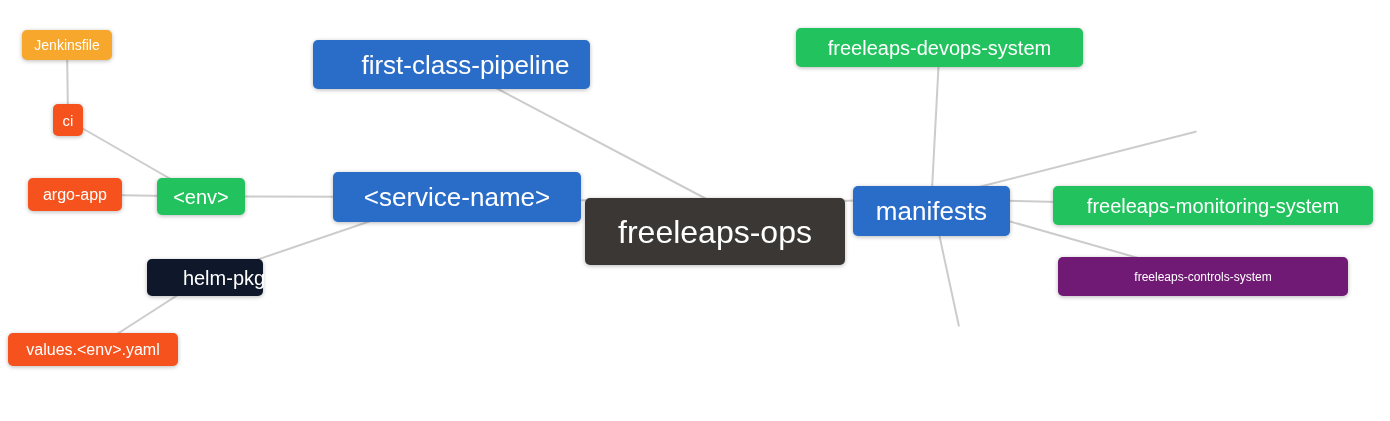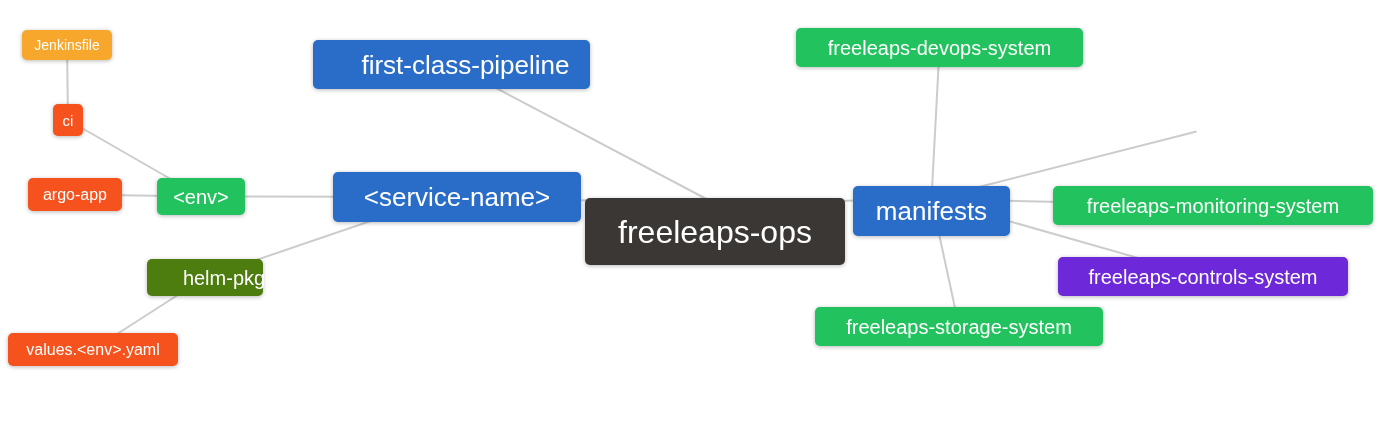--- a/index.html
+++ b/index.html
@@ -55,23 +55,22 @@
       <line x1="931.5" y1="199" x2="1196.5" y2="131.5" stroke="#cccccc" stroke-width="2"></line>
       <line x1="931.5" y1="199" x2="1213" y2="205.5" stroke="#cccccc" stroke-width="2"></line>
       <line x1="931.5" y1="199" x2="1203" y2="276.5" stroke="#cccccc" stroke-width="2"></line>
       <line x1="931.5" y1="199" x2="959" y2="326.5" stroke="#cccccc" stroke-width="2"></line>
     </svg>
 
 <div class="node" style="left: 22px; top: 30px; width: 90px; height: 30px; font-size: 14px; background: rgb(247, 167, 44); color: rgb(255, 255, 255);">Jenkinsfile</div>
     <div class="node" style="left: 53px; top: 104px; width: 30px; height: 32px; font-size: 15px; background: rgb(245, 82, 29); color: rgb(255, 255, 255);">ci</div>
     <div class="node" style="left: 28px; top: 178px; width: 94px; height: 33px; font-size: 16px; background: rgb(245, 82, 29); color: rgb(255, 255, 255);">argo-app</div>
     <div class="node" style="left: 157px; top: 178px; width: 88px; height: 37px; font-size: 20px; background: rgb(34, 195, 94); color: rgb(255, 255, 255);">&lt;env&gt;</div>
-    <div class="node" style="left: 147px; top: 259px; width: 116px; height: 37px; font-size: 20px; background: #4d7c0f; color: rgb(255, 255, 255); padding-left: 38px;">helm-pkg</div>
+    <div class="node" style="left: 147px; top: 259px; width: 116px; height: 37px; font-size: 20px; background: #0f172a; color: rgb(255, 255, 255); padding-left: 38px;">helm-pkg</div>
     <div class="node" style="left: 8px; top: 333px; width: 170px; height: 33px; font-size: 16px; background: rgb(245, 82, 29); color: rgb(255, 255, 255);">values.&lt;env&gt;.yaml</div>
     <div class="node" style="left: 313px; top: 40px; width: 277px; height: 49px; font-size: 26px; background: rgb(42, 109, 201); color: rgb(255, 255, 255); padding-left: 28px;">first-class-pipeline</div>
     <div class="node" style="left: 317px; top: 172px; width: 248px; height: 50px; font-size: 26px; background: rgb(42, 109, 201); color: rgb(255, 255, 255); margin-left: 16px;">&lt;service-name&gt;</div>
     <div class="node" style="left: 585px; top: 170px; width: 260px; height: 67px; font-size: 32px; background: rgb(59, 55, 52); color: rgb(255, 255, 255); margin-top: 28px;">freeleaps-ops</div>
     <div class="node" style="left: 853px; top: 174px; width: 157px; height: 50px; font-size: 26px; background: rgb(42, 109, 201); color: rgb(255, 255, 255); margin-top: 12px;">manifests</div>
     <div class="node" style="left: 796px; top: 28px; width: 287px; height: 39px; font-size: 20px; background: rgb(34, 195, 94); color: rgb(255, 255, 255);">freeleaps-devops-system</div>
     <div class="node" style="left: 1053px; top: 186px; width: 320px; height: 39px; font-size: 20px; background: rgb(34, 195, 94); color: rgb(255, 255, 255);">freeleaps-monitoring-system</div>
-    <div class="node" style="left: 1058px; top: 257px; width: 290px; height: 39px; font-size: 20px; background: #6d28d9; color: rgb(255, 255, 255);">freeleaps-controls-system</div>
-    <div class="node" style="left: 815px; top: 307px; width: 288px; height: 39px; font-size: 20px; background: rgb(34, 195, 94); color: rgb(255, 255, 255);">freeleaps-storage-system</div>
+    <div class="node" style="left: 1058px; top: 257px; width: 290px; height: 39px; font-size: 12px; background: #701a75; color: rgb(255, 255, 255);">freeleaps-controls-system</div>
   </div>
 
 </body></html>

